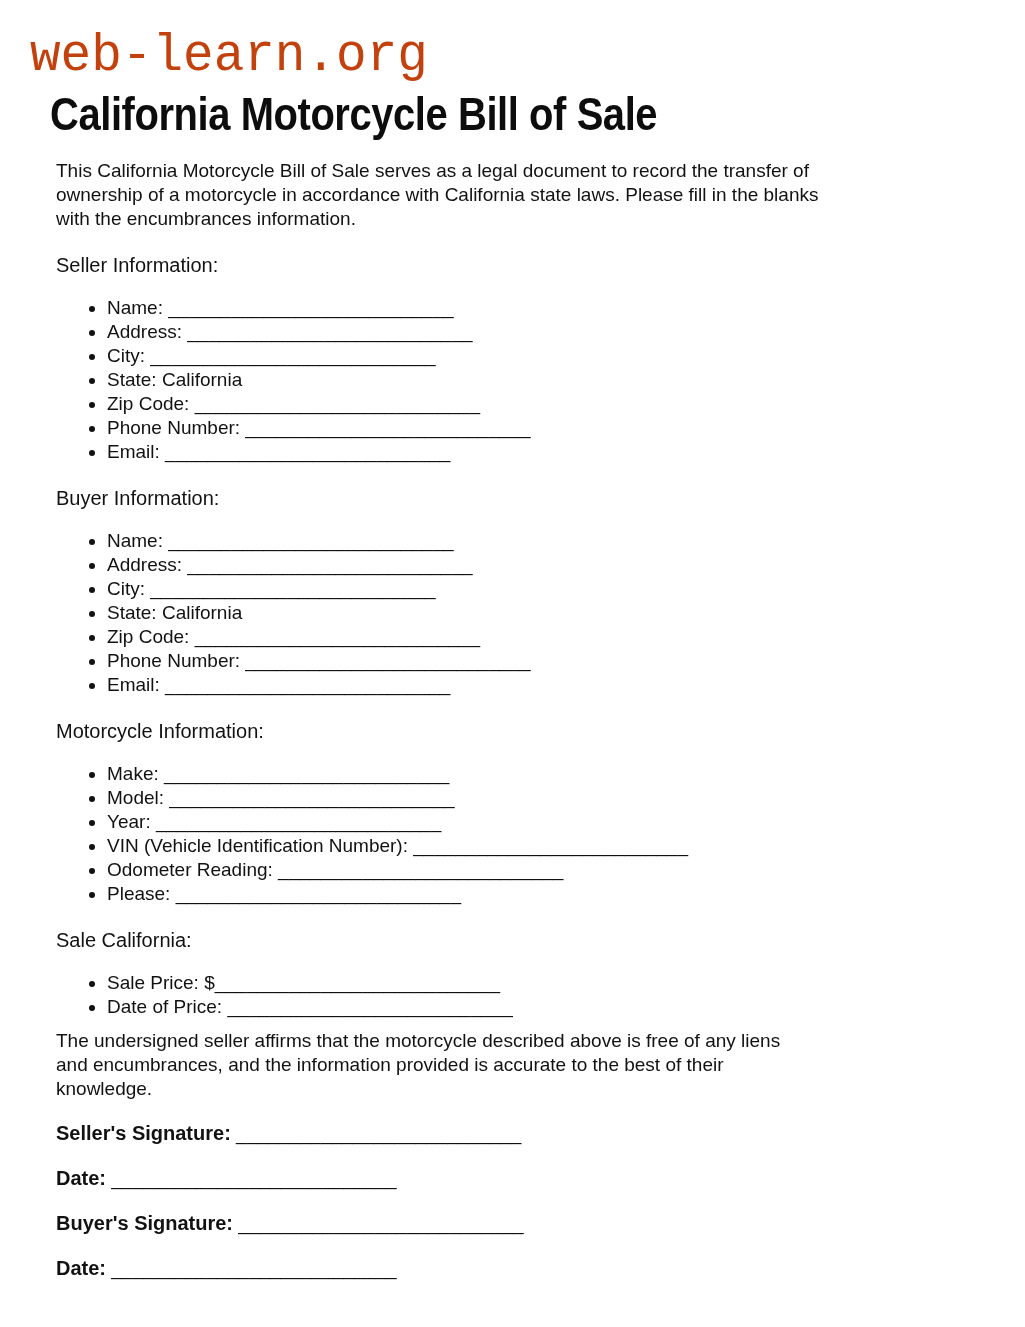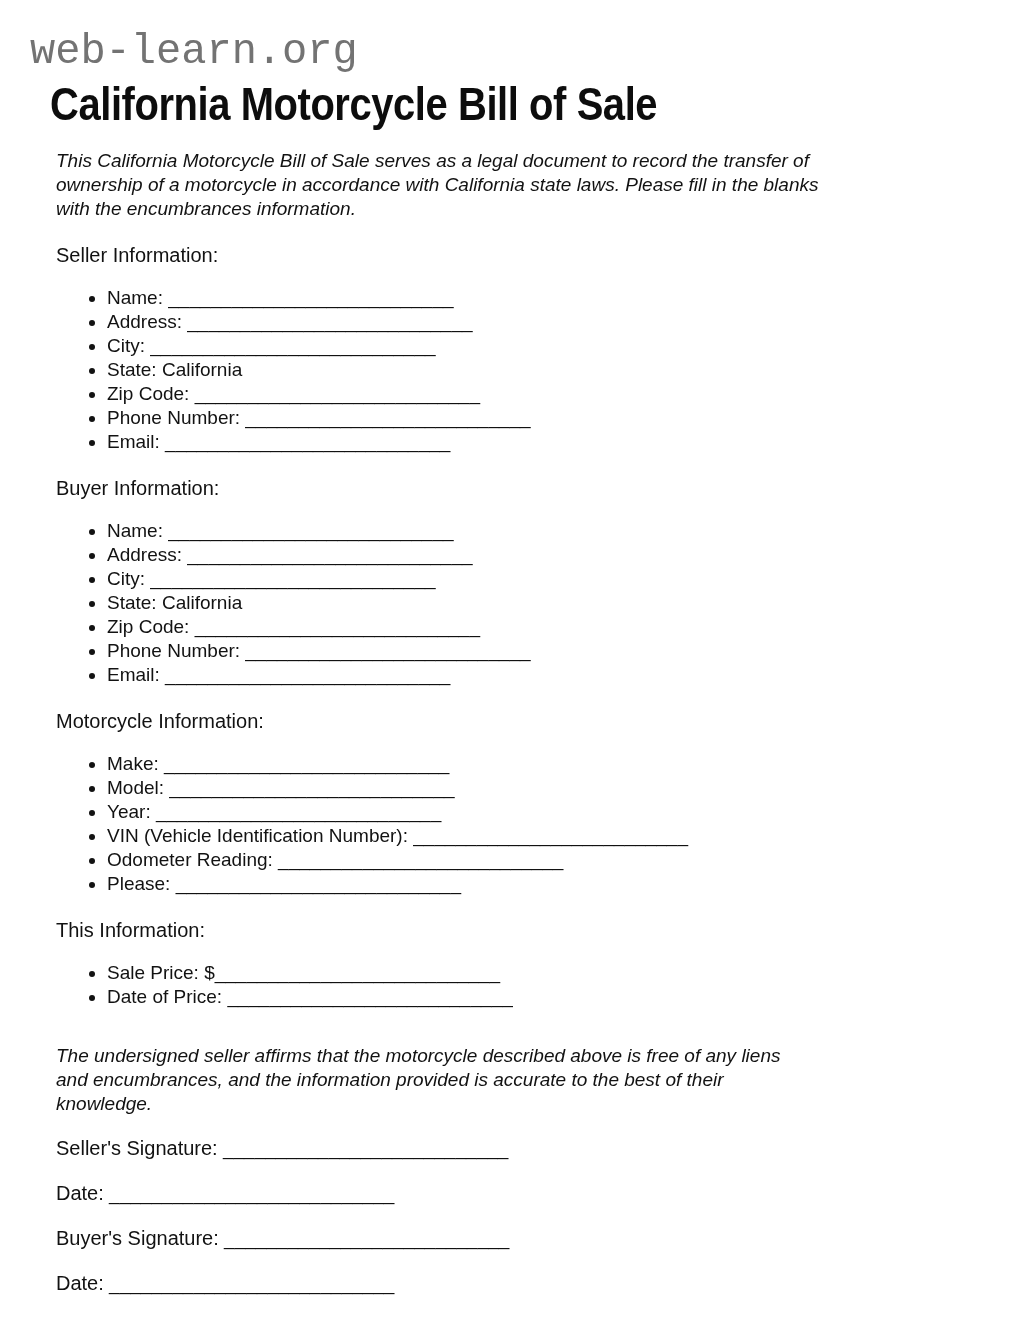--- a/index.html
+++ b/index.html
@@ -9,67 +9,67 @@
     background: #ffffff;
     color: #121212;
     font-family: "Liberation Sans", sans-serif;
     font-size: 19px;
     overflow: hidden;
   }
   .page { padding: 30px 57px 0 56px; }
 
   .logo {
     font-family: "Liberation Mono", "DejaVu Sans Mono", monospace;
-    font-size: 42px;
+    font-size: 51px;
     line-height: 1.05;
-    color: #737373;
+    color: #c2410c;
     margin-left: -26px;
     white-space: nowrap;
   }
   h1.title {
     font-size: 47px;
     line-height: 1.0;
     font-weight: bold;
     color: #0d0d0d;
     letter-spacing: -0.5px;
     margin: 6px 0 0 -6px;
     transform: scaleX(0.85);
     transform-origin: left center;
     white-space: nowrap;
   }
 
   .para { margin: 22px 0 0 0; }
-  .para .line { line-height: 24px; white-space: nowrap; font-style: italic; }
+  .para .line { line-height: 24px; white-space: nowrap; }
 
   h3.section-heading {
     font-size: 20px;
     line-height: 24px;
     font-weight: normal;
     margin: 22px 0 0 0;
   }
   ul.field-list {
     margin: 19px 0 0 0;
     padding: 0 0 0 51px;
     list-style: disc outside;
   }
   ul.field-list li {
     line-height: 24px;
     white-space: nowrap;
   }
   .blank { letter-spacing: 0; }
 
-  .affirmation { margin-top: 35px; }
+  .affirmation { margin-top: 10px; }
 
   .sig-line {
     margin: 20px 0 0 0;
     font-size: 20px;
     line-height: 24px;
     white-space: nowrap;
   }
-  .sig-line .sig-label { font-weight: normal; }
+  .sig-line .sig-label { font-weight: bold; }
   .sig-line .blank { font-size: 19px; font-weight: normal; }
 </style>
 </head>
 <body>
 
 <div class="page">
 
   <div class="logo">web-learn.org</div>
 
   <h1 class="title">California Motorcycle Bill of Sale</h1>
@@ -113,21 +113,21 @@
           <li><span>Make:</span><span class="blank"> ___________________________</span></li>
           <li><span>Model:</span><span class="blank"> ___________________________</span></li>
           <li><span>Year:</span><span class="blank"> ___________________________</span></li>
           <li><span>VIN (Vehicle Identification Number):</span><span class="blank"> __________________________</span></li>
           <li><span>Odometer Reading:</span><span class="blank"> ___________________________</span></li>
           <li><span>Please:</span><span class="blank"> ___________________________</span></li>
         </ul>
   </section>
 
   <section>
-    <h3 class="section-heading">This Information:</h3>
+    <h3 class="section-heading">Sale California:</h3>
     <ul class="field-list">
           <li><span>Sale Price:</span><span class="blank"> $___________________________</span></li>
           <li><span>Date of Price:</span><span class="blank"> ___________________________</span></li>
         </ul>
   </section>
 </div>
 
   <div class="para affirmation">
     <div class="line">The undersigned seller affirms that the motorcycle described above is free of any liens</div>
     <div class="line">and encumbrances, and the information provided is accurate to the best of their</div>

